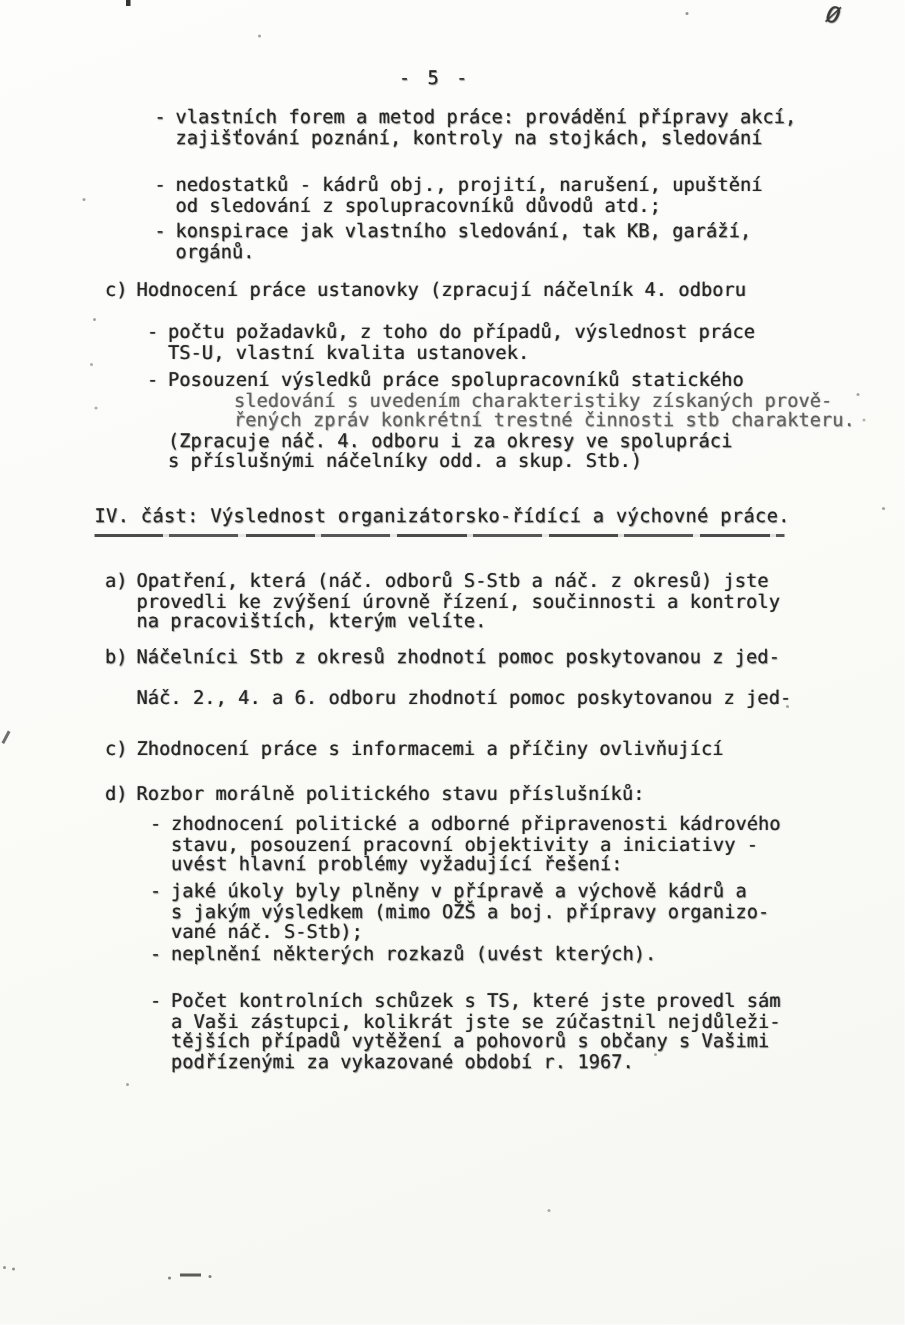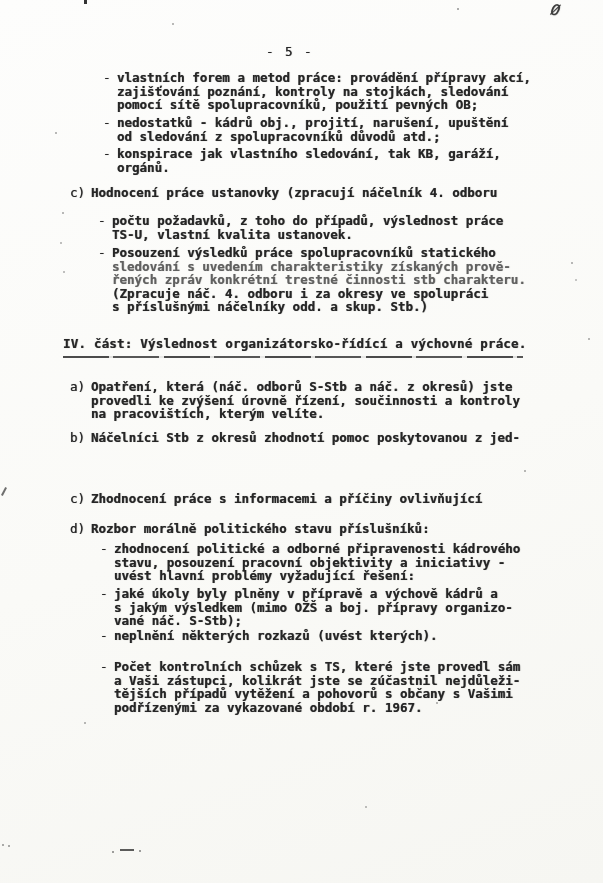--- a/index.html
+++ b/index.html
@@ -8,22 +8,22 @@
     background:linear-gradient(160deg,#fdfdfc 0%,#fafaf7 55%,#f6f6f2 100%);
     font-family:"DejaVu Sans Mono","Liberation Mono",monospace;
   }
   .page{position:absolute;inset:0;}
   .ink{
     color:#262626;
     text-shadow:0.4px 0.4px 0.7px rgba(35,35,35,.55), -0.3px 0 0.5px rgba(35,35,35,.3);
   }
   .block{position:absolute;white-space:pre;font-size:12.5px;line-height:13.5px;}
   .block .label{position:absolute;top:0;}
-  .line{min-height:13.5px;font-weight:bold;}
-  .dim{opacity:.72;filter:blur(.2px);}
+  .line{min-height:13.5px;}
+  .dim{opacity:.72;filter:blur(.2px);margin-left:44px;}
   .heading-block{letter-spacing:.2px;}
   .pagenum{position:absolute;left:266px;top:44px;font-size:12.5px;letter-spacing:2px;}
   .corner-mark{
     position:absolute;left:551px;top:1px;font-size:15px;font-style:italic;
     transform:rotate(12deg);color:#3a3a3a;
   }
   .section-underline{
     position:absolute;left:63px;top:356px;width:460px;height:2px;
     background:repeating-linear-gradient(90deg,
       #2c2c2c 0px,#2c2c2c 46px,rgba(44,44,44,.15) 46px,rgba(44,44,44,.15) 50px,
@@ -36,30 +36,30 @@
 </head>
 <body>
 
 <div class="page">
 
   <div class="corner-mark ink">Ø</div>
 
   <div class="pagenum ink">- 5 -</div>
 
   <div id="doc">
-      <div class="block ink" style="left: 117px; top: 71px;"><span class="label" style="left: -14px;">-</span><div class="line">vlastních forem a metod práce: provádění přípravy akcí,</div><div class="line">zajišťování poznání, kontroly na stojkách, sledování</div><div class="line">pomocí sítě spolupracovníků, použití pevných OB;</div></div>
+      <div class="block ink" style="left: 117px; top: 71px;"><span class="label" style="left: -14px;">-</span><div class="line">vlastních forem a metod práce: provádění přípravy akcí,</div><div class="line">zajišťování poznání, kontroly na stojkách, sledování</div></div>
       <div class="block ink" style="left: 117px; top: 116px;"><span class="label" style="left: -14px;">-</span><div class="line">nedostatků - kádrů obj., projití, narušení, upuštění</div><div class="line">od sledování z spolupracovníků důvodů atd.;</div></div>
       <div class="block ink" style="left: 117px; top: 147px;"><span class="label" style="left: -14px;">-</span><div class="line">konspirace jak vlastního sledování, tak KB, garáží,</div><div class="line">orgánů.</div></div>
       <div class="block ink" style="left: 91px; top: 186px;"><span class="label" style="left: -21px;">c)</span><div class="line">Hodnocení práce ustanovky (zpracují náčelník 4. odboru</div></div>
       <div class="block ink" style="left: 112px; top: 214px;"><span class="label" style="left: -14px;">-</span><div class="line">počtu požadavků, z toho do případů, výslednost práce</div><div class="line">TS-U, vlastní kvalita ustanovek.</div></div>
       <div class="block ink" style="left: 112px; top: 246px;"><span class="label" style="left: -14px;">-</span><div class="line">Posouzení výsledků práce spolupracovníků statického</div><div class="line dim">sledování s uvedením charakteristiky získaných prově-</div><div class="line dim">řených zpráv konkrétní trestné činnosti stb charakteru.</div><div class="line">(Zpracuje náč. 4. odboru i za okresy ve spolupráci</div><div class="line">s příslušnými náčelníky odd. a skup. Stb.)</div></div>
       <div class="block ink heading-block" style="left: 63px; top: 337px;"><div class="line">IV. část: Výslednost organizátorsko-řídící a výchovné práce.</div></div>
       <div class="block ink" style="left: 91px; top: 380px;"><span class="label" style="left: -21px;">a)</span><div class="line">Opatření, která (náč. odborů S-Stb a náč. z okresů) jste</div><div class="line">provedli ke zvýšení úrovně řízení, součinnosti a kontroly</div><div class="line">na pracovištích, kterým velíte.</div></div>
       <div class="block ink" style="left: 91px; top: 431px;"><span class="label" style="left: -21px;">b)</span><div class="line">Náčelníci Stb z okresů zhodnotí pomoc poskytovanou z jed-</div></div>
-      <div class="block ink" style="left: 91px; top: 458px;"></div>
+      <div class="block ink" style="left: 91px; top: 458px;"><div class="line">Náč. 2., 4. a 6. odboru zhodnotí pomoc poskytovanou z jed-</div></div>
       <div class="block ink" style="left: 91px; top: 492px;"><span class="label" style="left: -21px;">c)</span><div class="line">Zhodnocení práce s informacemi a příčiny ovlivňující</div></div>
       <div class="block ink" style="left: 91px; top: 522px;"><span class="label" style="left: -21px;">d)</span><div class="line">Rozbor morálně politického stavu příslušníků:</div></div>
       <div class="block ink" style="left: 114px; top: 542px;"><span class="label" style="left: -14px;">-</span><div class="line">zhodnocení politické a odborné připravenosti kádrového</div><div class="line">stavu, posouzení pracovní objektivity a iniciativy -</div><div class="line">uvést hlavní problémy vyžadující řešení:</div></div>
       <div class="block ink" style="left: 114px; top: 587px;"><span class="label" style="left: -14px;">-</span><div class="line">jaké úkoly byly plněny v přípravě a výchově kádrů a</div><div class="line">s jakým výsledkem (mimo OŽŠ a boj. přípravy organizo-</div><div class="line">vané náč. S-Stb);</div></div>
       <div class="block ink" style="left: 114px; top: 629px;"><span class="label" style="left: -14px;">-</span><div class="line">neplnění některých rozkazů (uvést kterých).</div></div>
       <div class="block ink" style="left: 114px; top: 660px;"><span class="label" style="left: -14px;">-</span><div class="line">Počet kontrolních schůzek s TS, které jste provedl sám</div><div class="line">a Vaši zástupci, kolikrát jste se zúčastnil nejdůleži-</div><div class="line">tějších případů vytěžení a pohovorů s občany s Vašimi</div><div class="line">podřízenými za vykazované období r. 1967.</div></div>
     </div>
 
   <div class="section-underline"></div>
 

